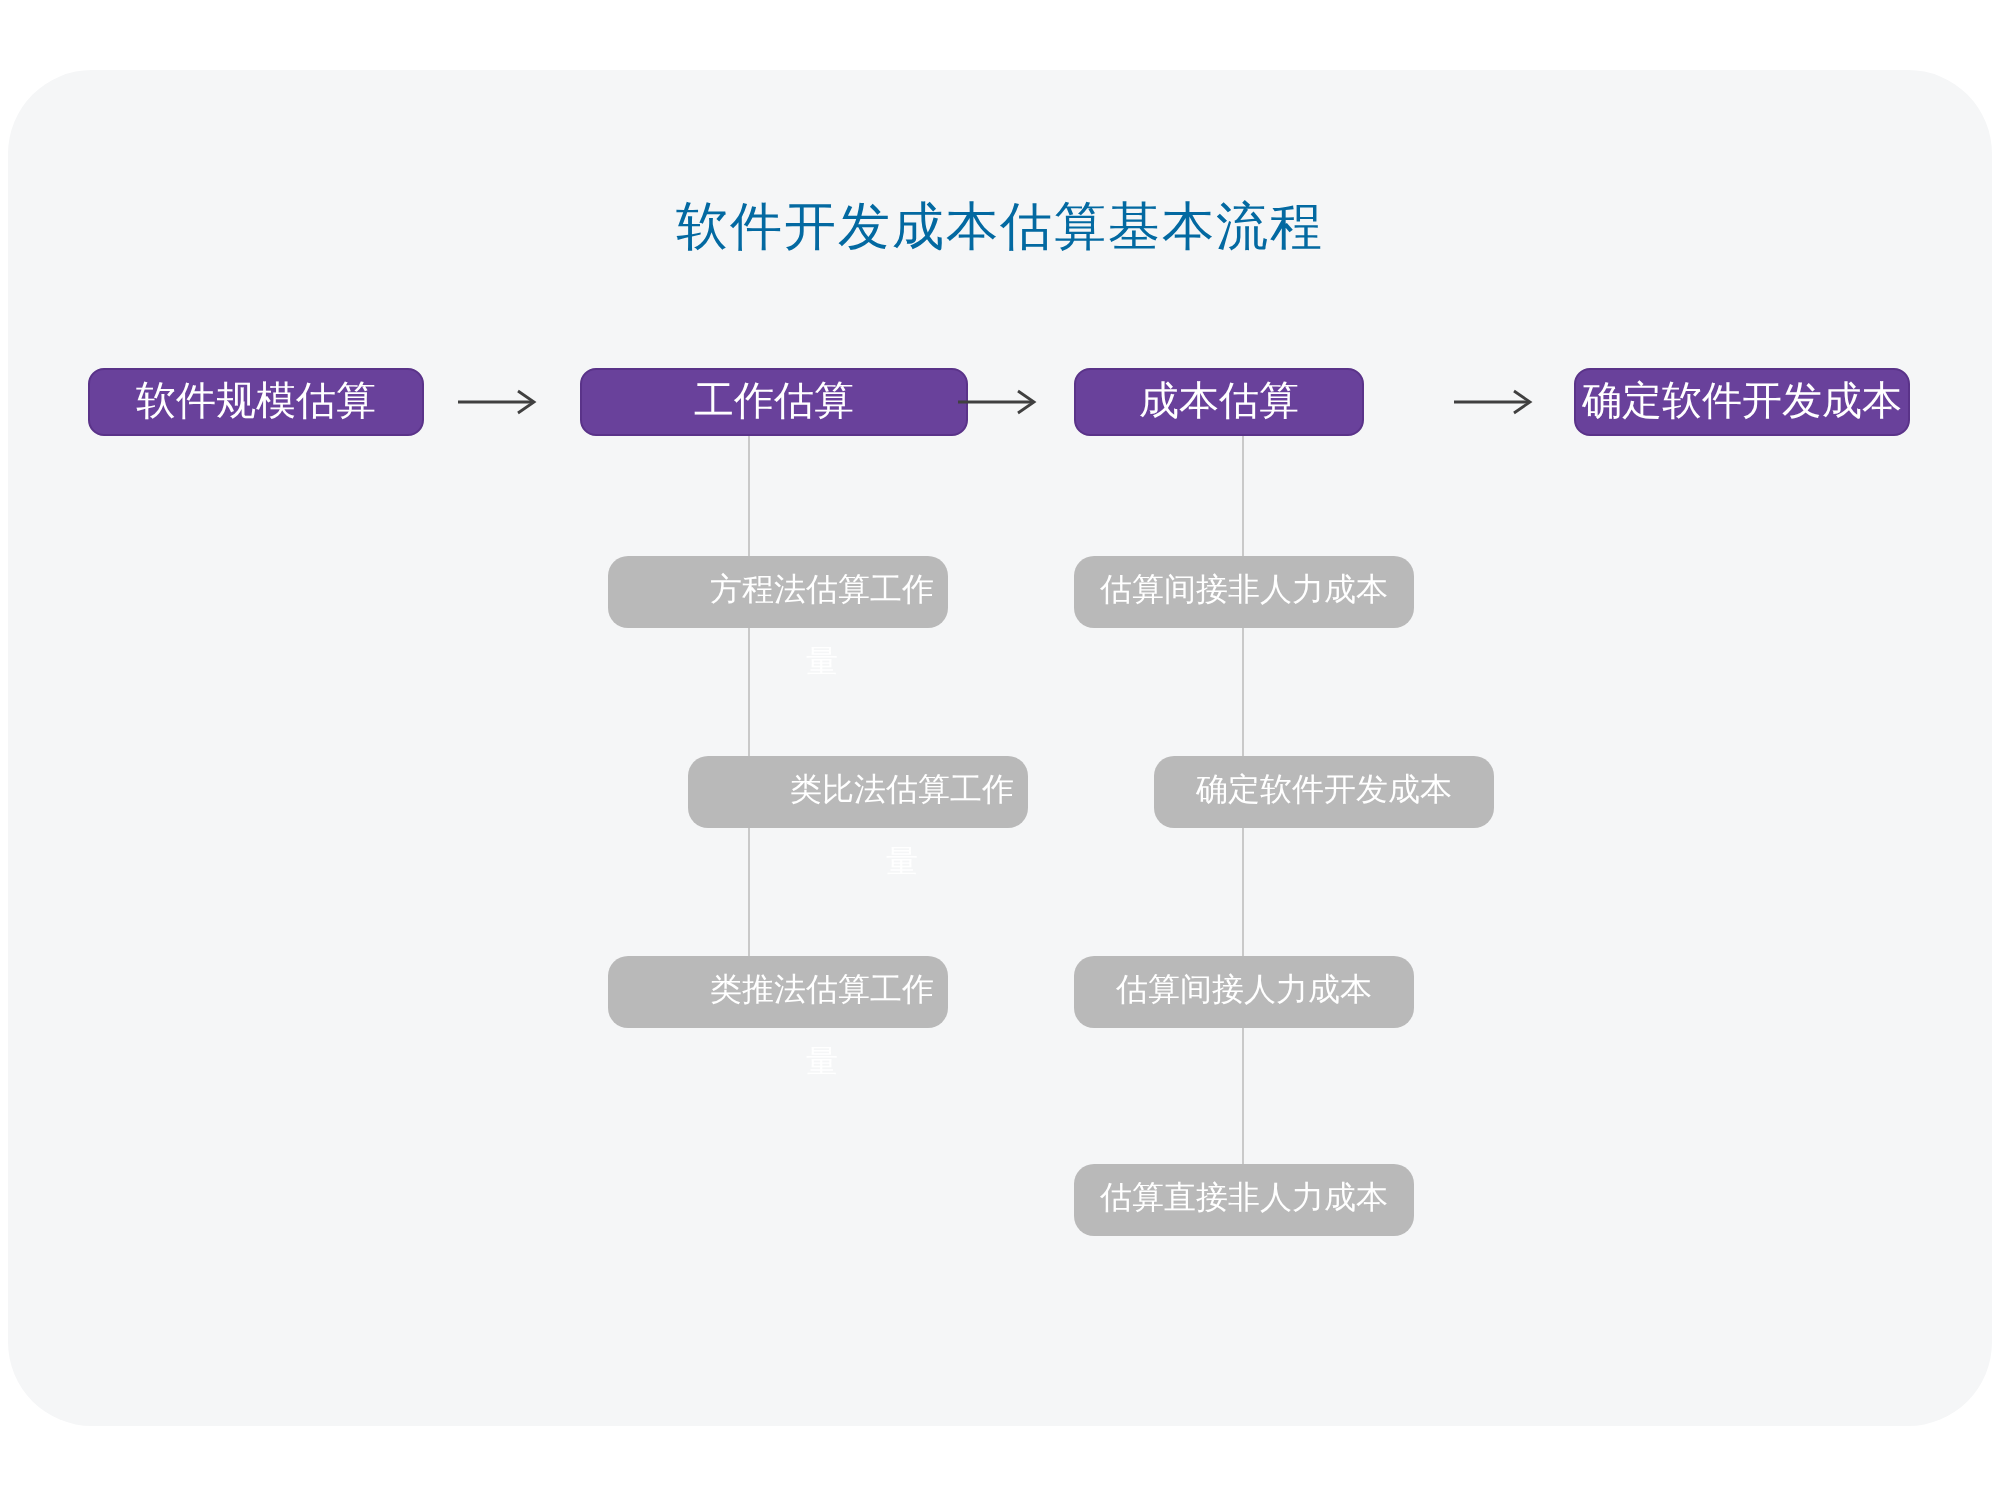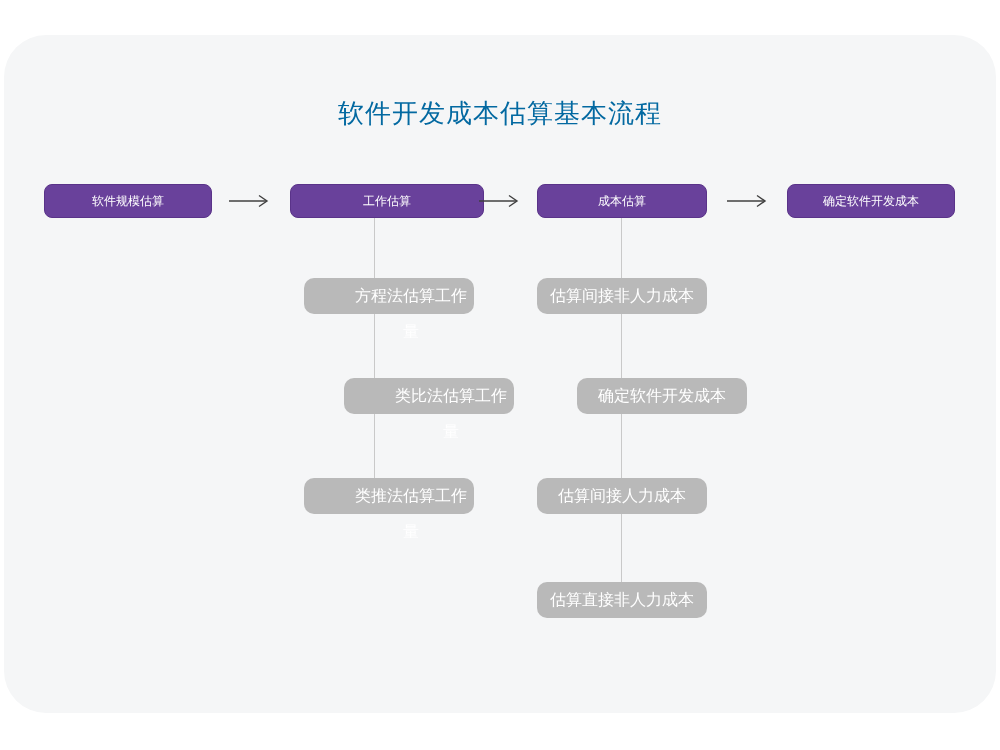--- a/index.html
+++ b/index.html
@@ -27,28 +27,28 @@
     color: #0369a1;
   }
   .stage-node {
     position: absolute;
     top: 184px;
     height: 34px;
     background: #69419b;
     border: 1px solid #5a3389;
     border-radius: 8px;
     color: #ffffff;
-    font-size: 12px;
+    font-size: 20px;
     line-height: 32px;
     text-align: center;
     z-index: 2;
   }
   .stage-1 { left: 44px;  width: 168px; }
   .stage-2 { left: 290px; width: 194px; }
-  .stage-3 { left: 537px; width: 170px; }
+  .stage-3 { left: 537px; width: 145px; }
   .stage-4 { left: 787px; width: 168px; }
   .flow-arrow {
     position: absolute;
     top: 193px;
     width: 42px; height: 16px;
     z-index: 2;
   }
   .arrow-1 { left: 228px; }
   .arrow-2 { left: 478px; }
   .arrow-3 { left: 726px; }

